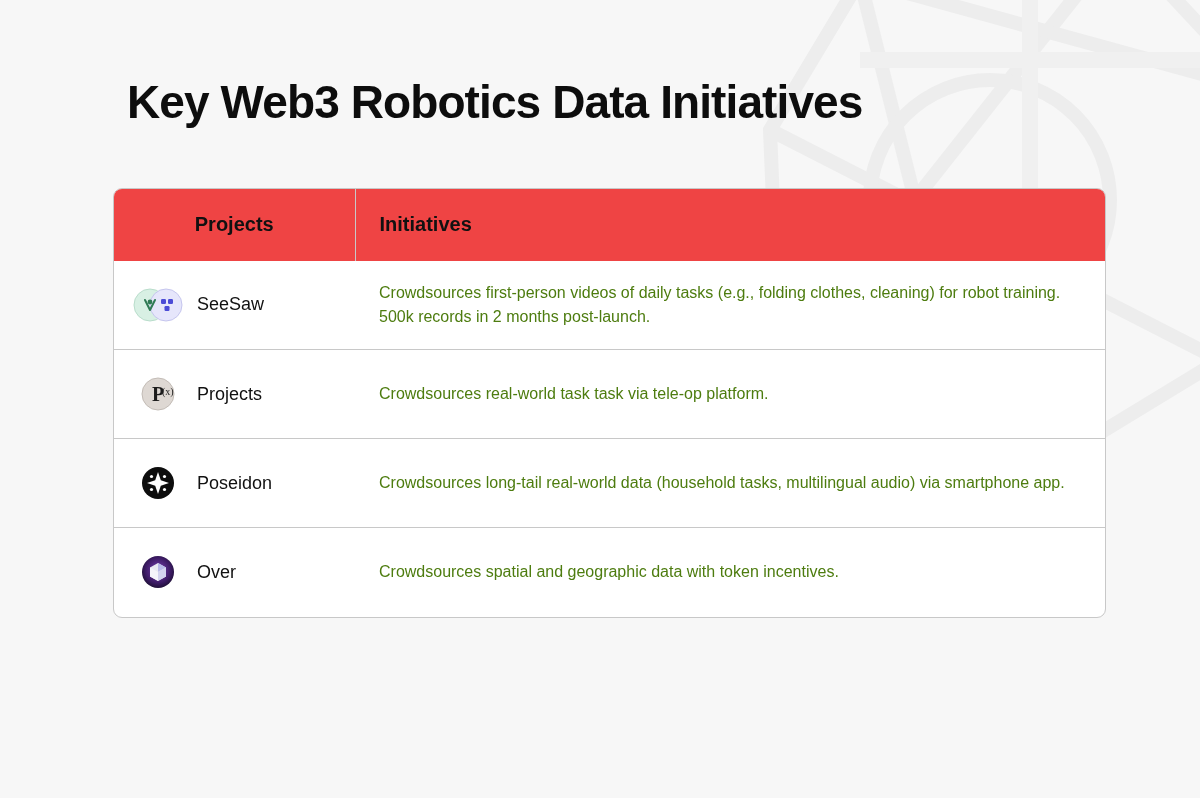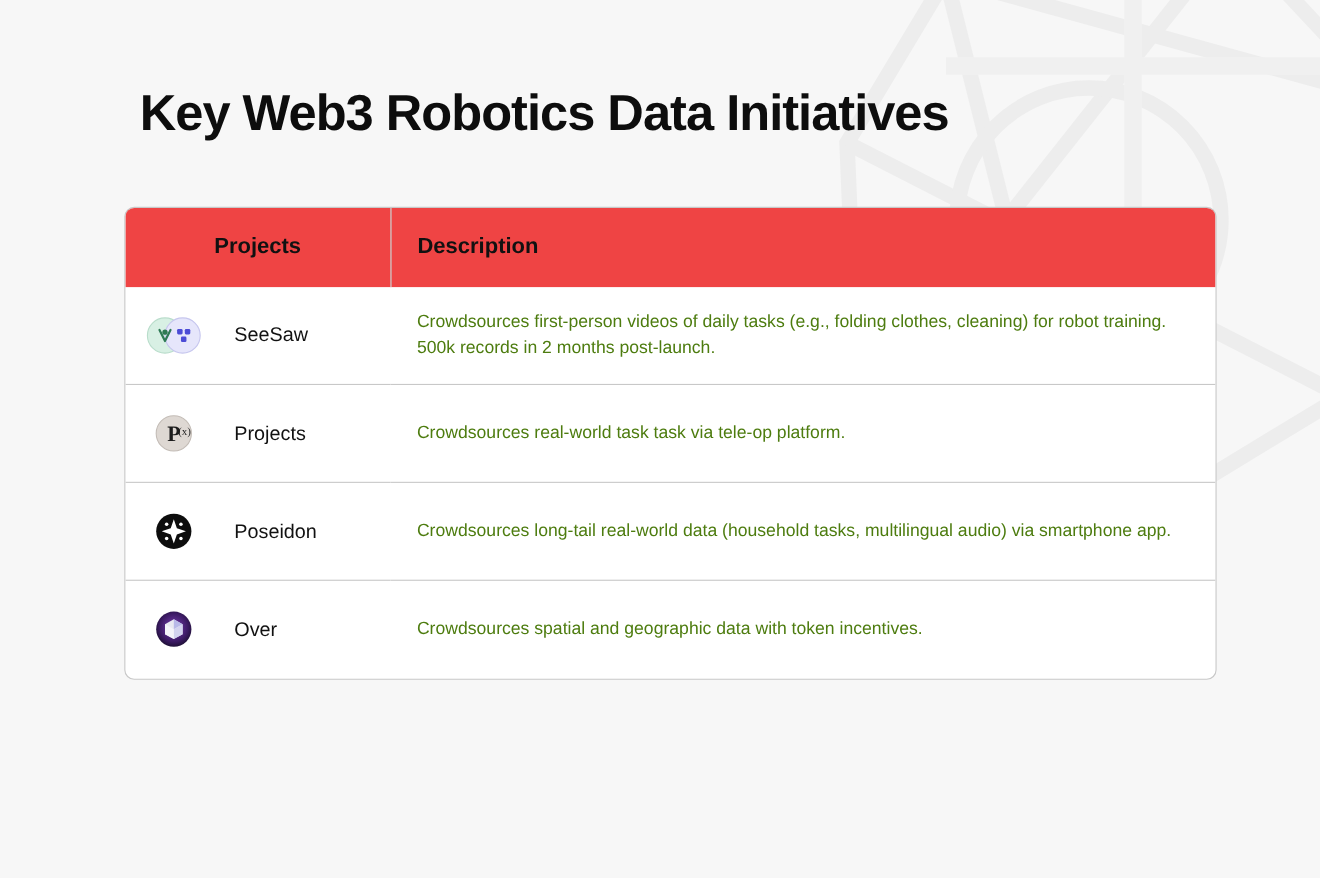--- a/index.html
+++ b/index.html
@@ -103,21 +103,21 @@
   td.cell-project {
     width: 241px;
     border-right: 1px solid #c8c8c8;
     height: 89px;
     padding: 0 10px 0 18px;
   }
 
   .project-inner {
     display: flex;
     align-items: center;
-    gap: 29px;
+    gap: 13px;
   }
 
   .project-name {
     font-size: 18px;
     color: #111111;
     font-weight: 400;
     white-space: nowrap;
   }
 
   td.cell-desc {
@@ -154,21 +154,21 @@
 
 <div class="page">
 
   <h1 class="title">Key Web3 Robotics Data Initiatives</h1>
 
   <div class="table-wrap">
     <table class="data-table">
       <thead>
         <tr>
           <th class="col-projects">Projects</th>
-          <th class="col-desc">Description</th>
+          <th class="col-desc">Initiatives</th>
         </tr>
       </thead>
       <tbody>
 
         <tr>
           <td class="cell-project">
             <div class="project-inner">
               <svg class="logo" viewBox="0 0 52 52">
                 <circle cx="18" cy="26" r="16" fill="#d8f0e4" stroke="#b9ddcb" stroke-width="1"></circle>
                 <circle cx="34" cy="26" r="16" fill="#e6e6fb" stroke="#c6c6ee" stroke-width="1"></circle>

